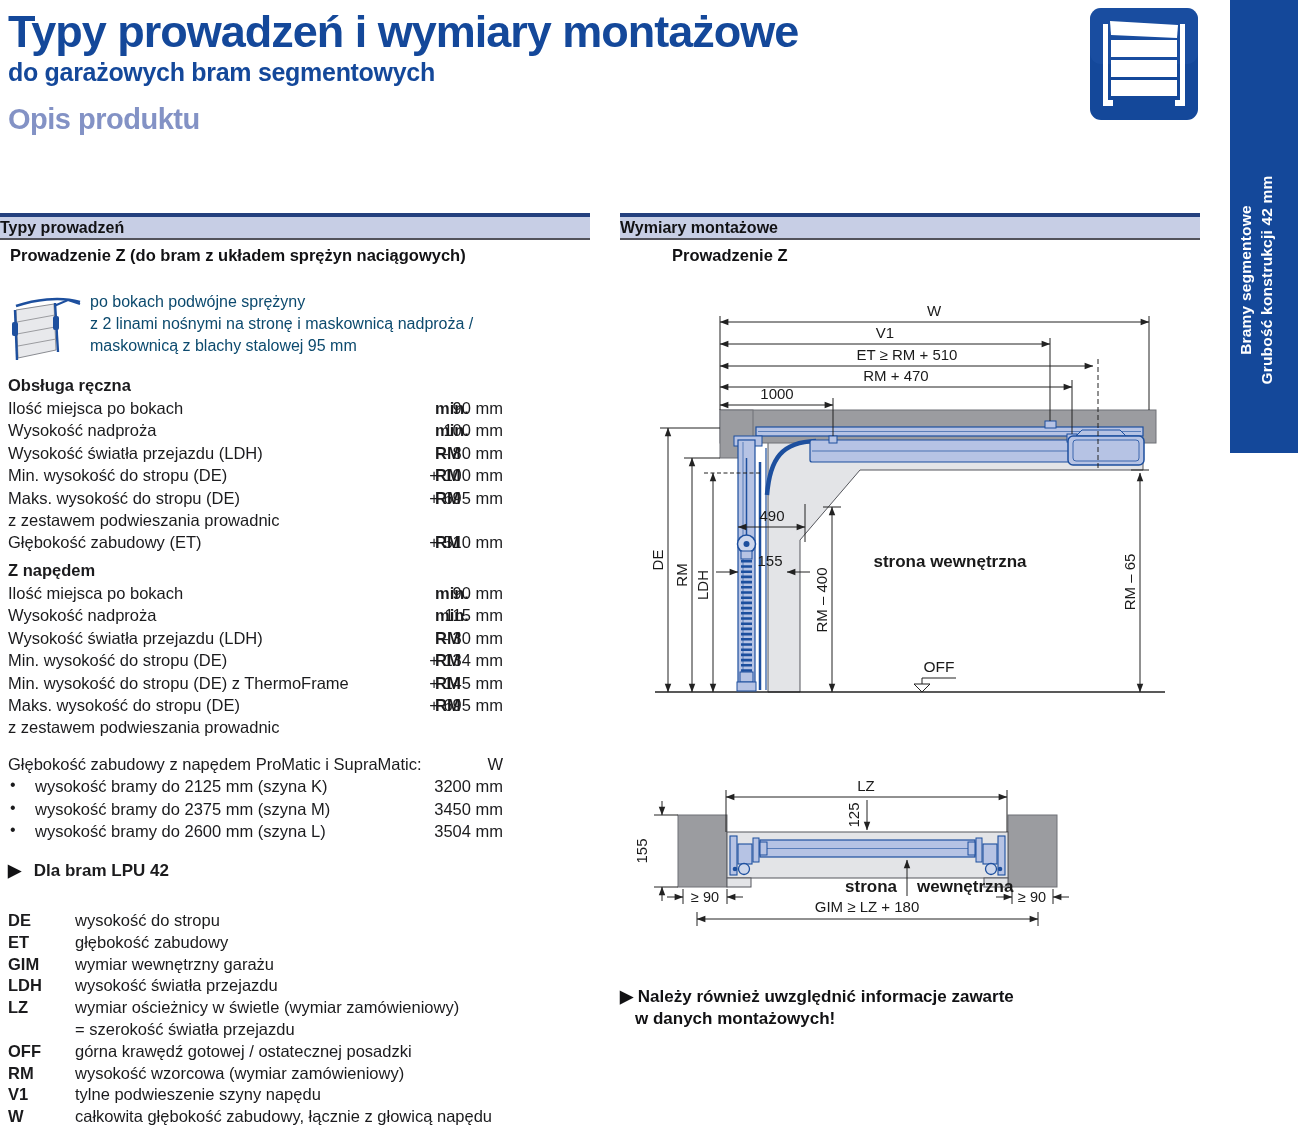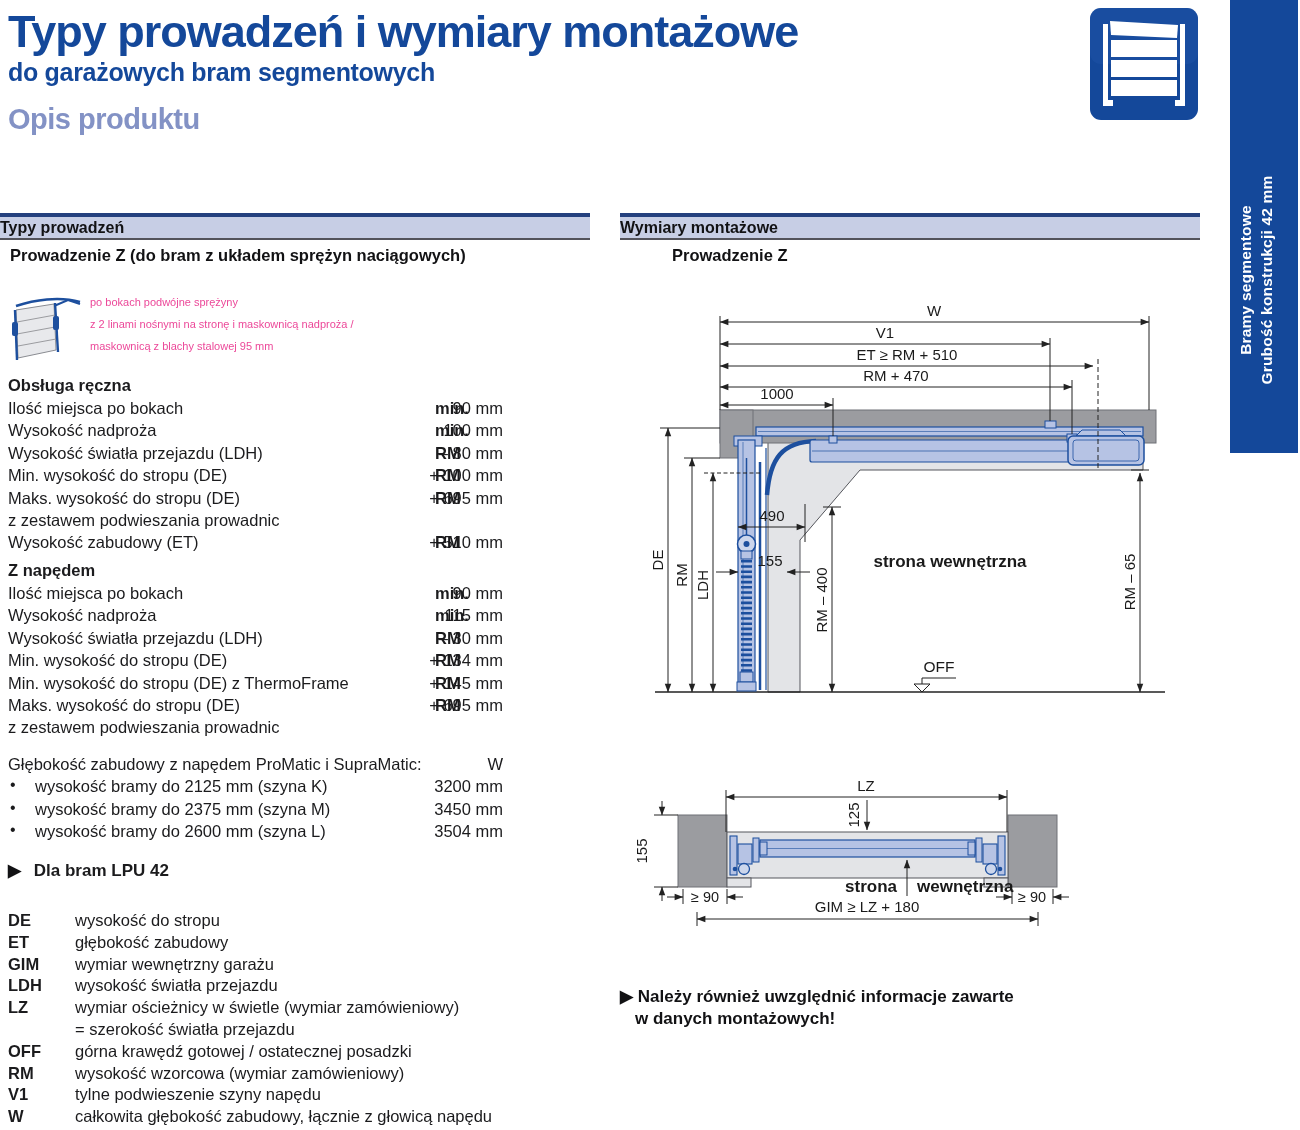--- a/index.html
+++ b/index.html
@@ -13,21 +13,21 @@
   .page-title { left:8px; top:6px; font-size:45px; font-weight:bold; color:#14489a; letter-spacing:-1px; }
   .page-subtitle { left:8px; top:58px; font-size:25px; font-weight:bold; color:#14489a; letter-spacing:-0.3px;text-align:right; }
   .page-section { left:8px; top:103px; font-size:29px; font-weight:bold; color:#8392c5; letter-spacing:-0.5px; }
 
   
   .bar { border-top:4px solid #24407e; border-bottom:2px solid #53535b; background:#c7cee5; height:27px; }
   .bar .bar-label { font-size:16px; font-weight:bold; color:#121214; line-height:21px; display:block; }
 
   .subhead { font-size:16.5px; font-weight:bold; color:#121214; }
 
-  .bodytxt { font-size:11px; line-height:22px; color:#ec4899; }
+  .bodytxt { font-size:16px; line-height:22px; color:#0c4a6e; }
 
   
   .tbl { width:495px; }
   .tbl-title { font-size:16.5px; font-weight:bold; margin-bottom:4px; }
   .trow { position:relative; height:22.4px; font-size:16.5px; }
   .trow .lab { position:absolute; left:0; top:0; white-space:nowrap; }
   .trow .lab.ind { left:27px; }
   .trow .bullet { position:absolute; left:2px; top:-1px; font-size:16px; }
   .trow .ref { position:absolute; left:427px; top:0;font-weight:bold; }
   .trow .val { position:absolute; right:0; top:0; width:110px; text-align:right; white-space:nowrap; }
@@ -126,21 +126,21 @@
     </div>
     <div class="trow">
       <span class="lab">Maks. wysokość do stropu (DE)</span>
       <span class="ref">RM</span>
       <span class="val">+ 695 mm</span>
     </div>
     <div class="trow">
       <span class="lab">z zestawem podwieszania prowadnic</span>
     </div>
     <div class="trow">
-      <span class="lab">Wysokość zabudowy (ET)</span>
+      <span class="lab">Głębokość zabudowy (ET)</span>
       <span class="ref">RM</span>
       <span class="val">+ 510 mm</span>
     </div>
   </div>
 
   <div class="abs tbl" style="left:8px; top:561px;">
     <div class="tbl-title">Z napędem</div>
     <div class="trow">
       <span class="lab">Ilość miejsca po bokach</span>
       <span class="ref">min.</span>

